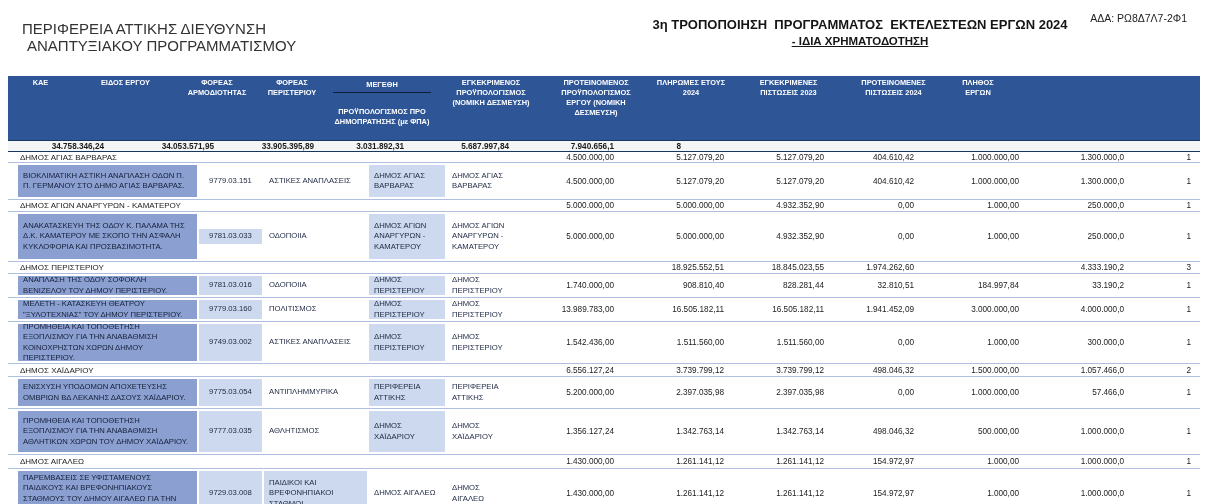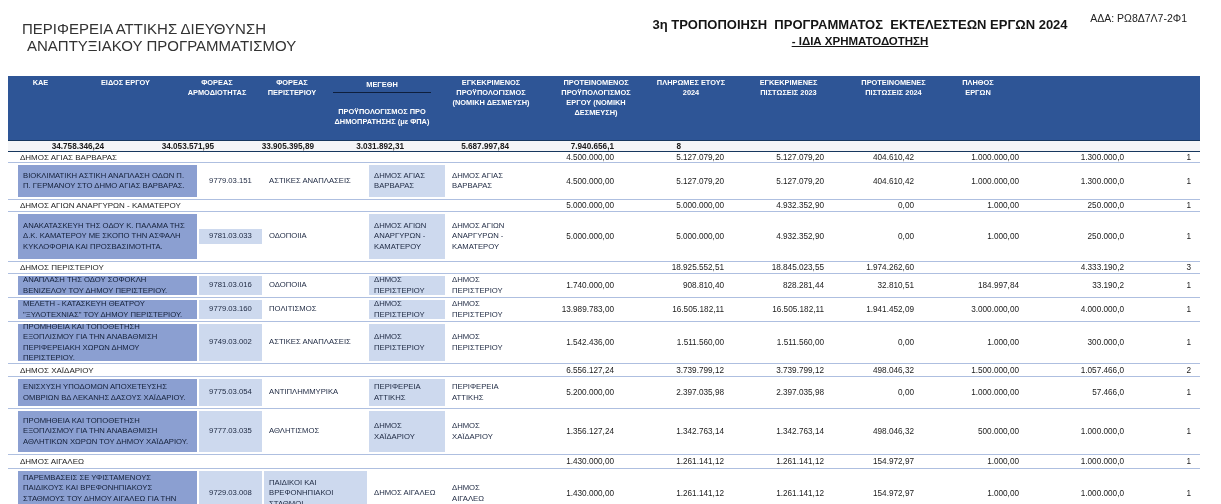--- a/index.html
+++ b/index.html
@@ -213,21 +213,21 @@
           <div class="c num" style="width: 108px;">13.989.783,00</div>
           <div class="c num" style="width: 110px;">16.505.182,11</div>
           <div class="c num" style="width: 100px;">16.505.182,11</div>
           <div class="c num" style="width: 90px;">1.941.452,09</div>
           <div class="c num" style="width: 105px;">3.000.000,00</div>
           <div class="c num" style="width: 105px;">4.000.000,0</div>
           <div class="c cnt" style="width: 64px;">1</div>
         </div>
         <div class="row project" style="height: 42px;">
           <div class="c cellwrap" style="width: 190px;">
-            <div class="inner pill">ΠΡΟΜΗΘΕΙΑ ΚΑΙ ΤΟΠΟΘΕΤΗΣΗ ΕΞΟΠΛΙΣΜΟΥ ΓΙΑ ΤΗΝ ΑΝΑΒΑΘΜΙΣΗ ΠΕΡΙΦΕΡΕΙΑΚΗ ΧΩΡΩΝ ΔΗΜΟΥ ΠΕΡΙΣΤΕΡΙΟΥ.</div>
+            <div class="inner pill">ΠΡΟΜΗΘΕΙΑ ΚΑΙ ΤΟΠΟΘΕΤΗΣΗ ΕΞΟΠΛΙΣΜΟΥ ΓΙΑ ΤΗΝ ΑΝΑΒΑΘΜΙΣΗ ΚΟΙΝΟΧΡΗΣΤΩΝ ΧΩΡΩΝ ΔΗΜΟΥ ΠΕΡΙΣΤΕΡΙΟΥ.</div>
           </div>
           <div class="c cellwrap" style="width: 65px;">
             <div class="inner ctr shade">9749.03.002</div>
           </div>
           <div class="c cellwrap" style="width: 105px;">
             <div class="inner">ΑΣΤΙΚΕΣ ΑΝΑΠΛΑΣΕΙΣ</div>
           </div>
           <div class="c cellwrap" style="width: 78px;">
             <div class="inner shade">ΔΗΜΟΣ ΠΕΡΙΣΤΕΡΙΟΥ</div>
           </div>

